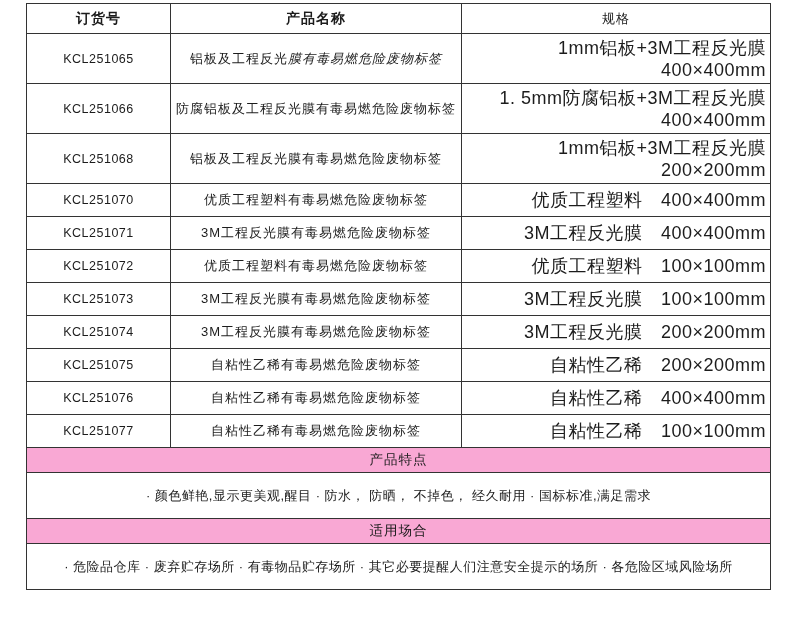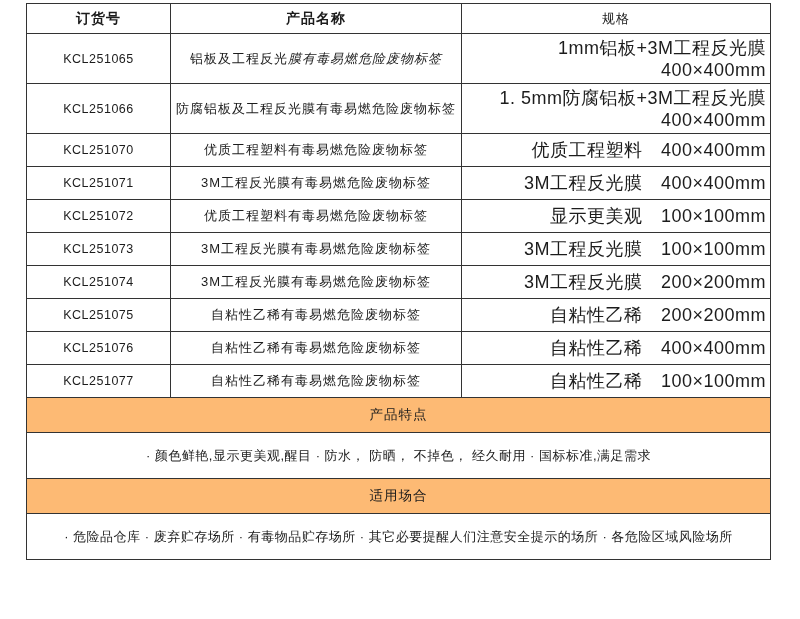--- a/index.html
+++ b/index.html
@@ -26,21 +26,21 @@
   col.c1 { width: 144px; }
   col.c2 { width: 291px; }
   col.c3 { width: 309px; }
   tr.header-row { height: 30px; }
   tr.header-row th { font-size: 14px; font-weight: bold; letter-spacing: 1px; }
   tr.header-row th.normal-weight { font-weight: normal; font-size: 13px; }
   tr.data-row { height: 33px; }
   td.code-cell { font-size: 12.5px; letter-spacing: 0.5px; font-weight: normal; }
   td.name-cell { font-size: 13px; letter-spacing: 1px; }
   td.spec-cell { font-size: 18px; letter-spacing: 0.5px; text-align: right; }
-  tr.section-title-row { height: 35px; background: #fdba74; }
+  tr.section-title-row { height: 25px; background: #f9a8d4; }
   tr.section-title-row td { font-size: 13.5px; letter-spacing: 1px; }
   tr.section-content-row { height: 46px; }
   tr.section-content-row td { font-size: 13px; letter-spacing: 0.5px; white-space: nowrap; }
   .italic { font-style: italic; }
 </style>
 </head>
 <body>
 
 <table class="spec-table">
   <colgroup>
@@ -60,33 +60,38 @@
         <td class="code-cell">KCL251065</td>
         <td class="name-cell"><span>铝板及工程反光</span><span class="italic">膜有毒易燃危险废物标签</span></td>
         <td class="spec-cell">1mm铝板+3M工程反光膜　400×400mm</td>
       </tr>
       <tr class="data-row">
         <td class="code-cell">KCL251066</td>
         <td class="name-cell"><span>防腐铝板及工程反光膜有毒易燃危险废物标签</span></td>
         <td class="spec-cell">1. 5mm防腐铝板+3M工程反光膜　400×400mm</td>
       </tr>
       <tr class="data-row">
+        <td class="code-cell">KCL251068</td>
+        <td class="name-cell"><span>铝板及工程反光膜有毒易燃危险废物标签</span></td>
+        <td class="spec-cell">1mm铝板+3M工程反光膜　200×200mm</td>
+      </tr>
+      <tr class="data-row">
         <td class="code-cell">KCL251070</td>
         <td class="name-cell"><span>优质工程塑料有毒易燃危险废物标签</span></td>
         <td class="spec-cell">优质工程塑料　400×400mm</td>
       </tr>
       <tr class="data-row">
         <td class="code-cell">KCL251071</td>
         <td class="name-cell"><span>3M工程反光膜有毒易燃危险废物标签</span></td>
         <td class="spec-cell">3M工程反光膜　400×400mm</td>
       </tr>
       <tr class="data-row">
         <td class="code-cell">KCL251072</td>
         <td class="name-cell"><span>优质工程塑料有毒易燃危险废物标签</span></td>
-        <td class="spec-cell">显示更美观　100×100mm</td>
+        <td class="spec-cell">优质工程塑料　100×100mm</td>
       </tr>
       <tr class="data-row">
         <td class="code-cell">KCL251073</td>
         <td class="name-cell"><span>3M工程反光膜有毒易燃危险废物标签</span></td>
         <td class="spec-cell">3M工程反光膜　100×100mm</td>
       </tr>
       <tr class="data-row">
         <td class="code-cell">KCL251074</td>
         <td class="name-cell"><span>3M工程反光膜有毒易燃危险废物标签</span></td>
         <td class="spec-cell">3M工程反光膜　200×200mm</td>

